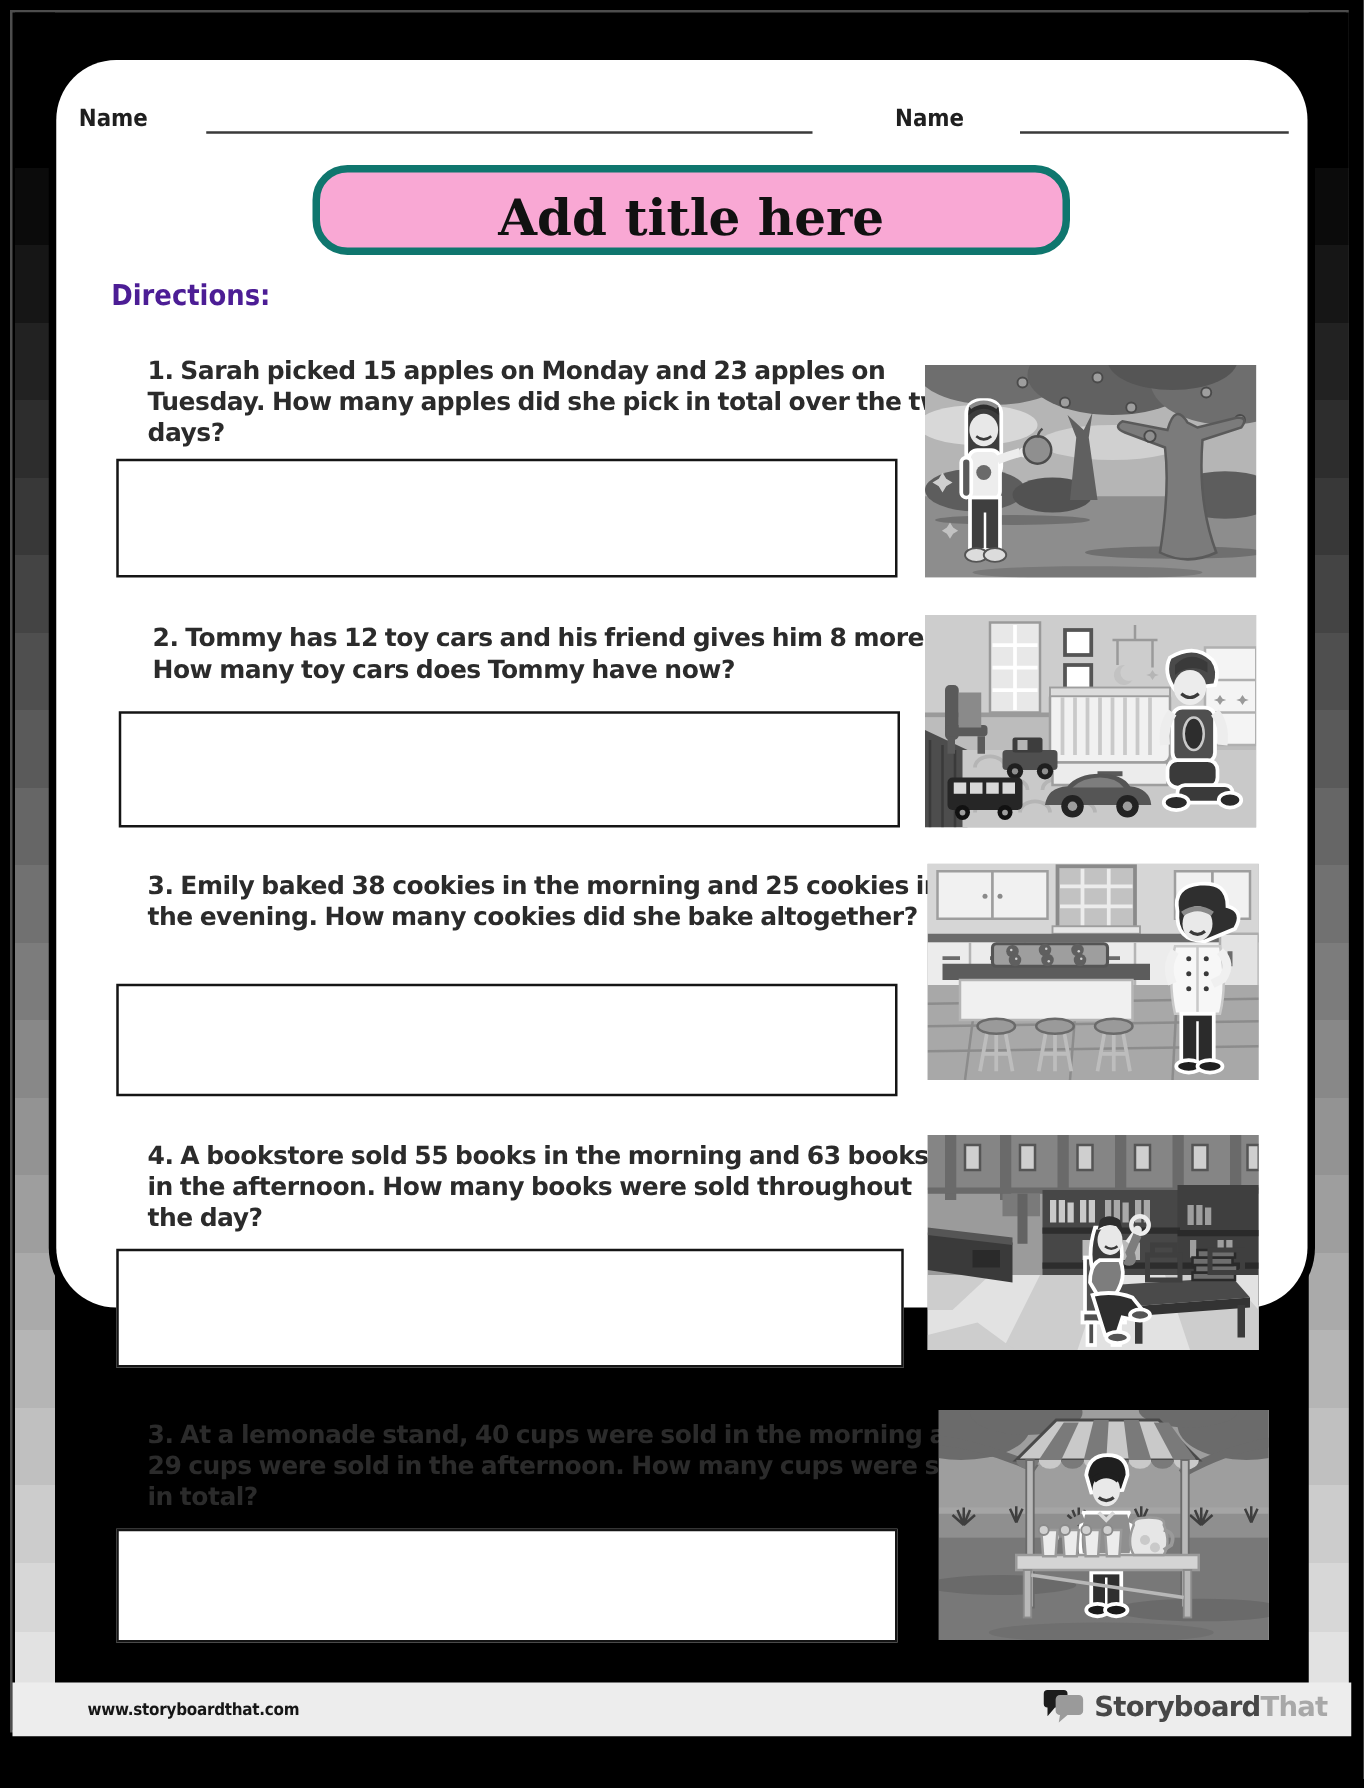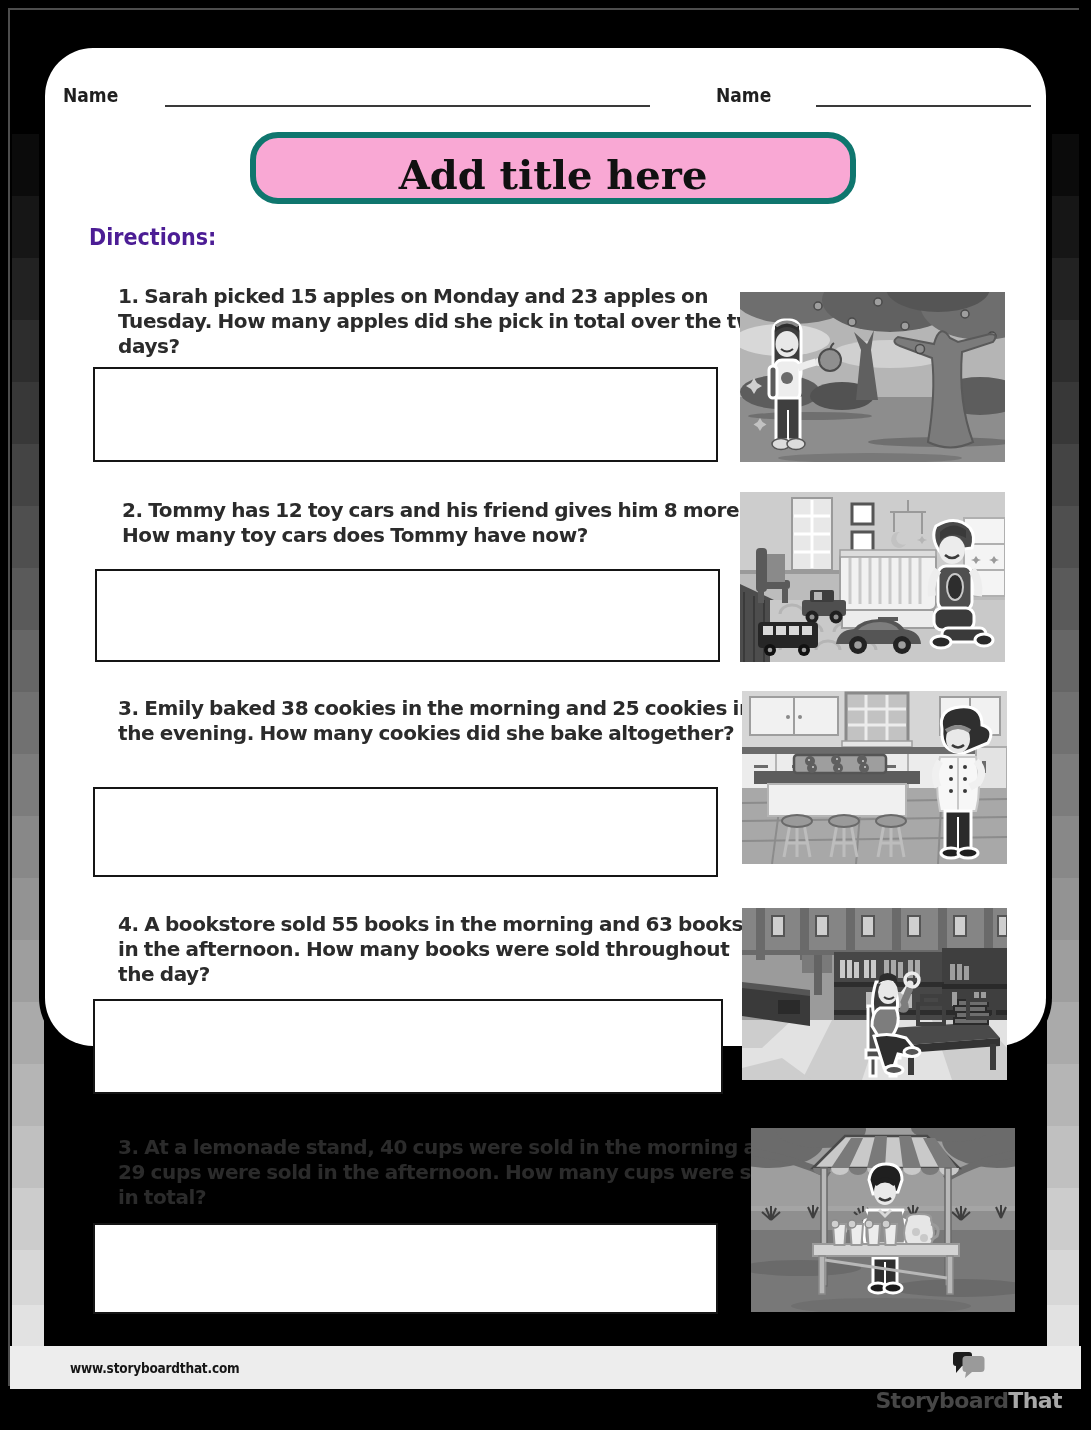--- a/index.html
+++ b/index.html
@@ -63,21 +63,21 @@
     position:absolute;overflow:hidden;background:#bdbdbd;
   }
   .scene svg{display:block;width:100%;height:100%;}
   .footer-url{
     position:absolute;left:30px;top:1360px;z-index:4;
     font:700 13.5px "DejaVu Sans","Liberation Sans",sans-serif;
     font-stretch:condensed;color:#161616;letter-spacing:-0.2px;margin-left:40px;
   }
   .footer-logo{
     position:absolute;right:29px;top:1351px;z-index:4;
-    display:flex;align-items:center;gap:7px;flex-direction:column;
+    display:flex;align-items:center;gap:7px;
   }
   .brand{
     font:700 22px "DejaVu Sans","Liberation Sans",sans-serif;letter-spacing:-0.6px;
   }
   .brand .b1{color:#474747;}
   .brand .b2{color:#a8a8a8;}
 </style>
 </head>
 <body>
 

